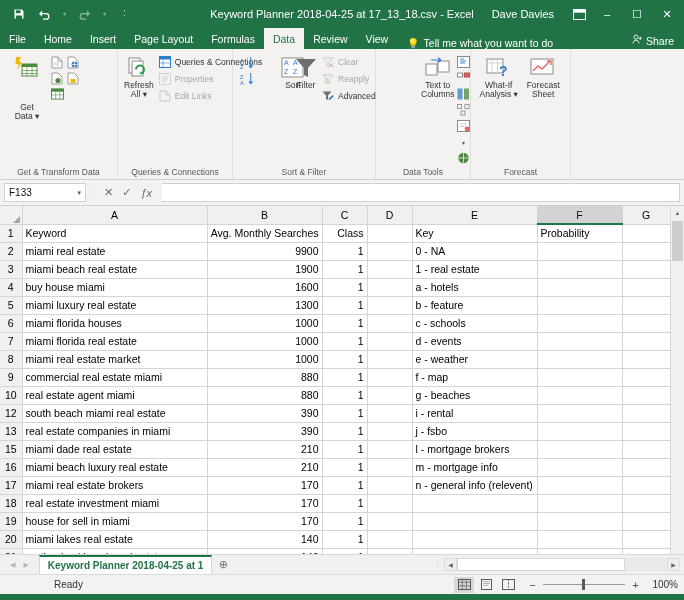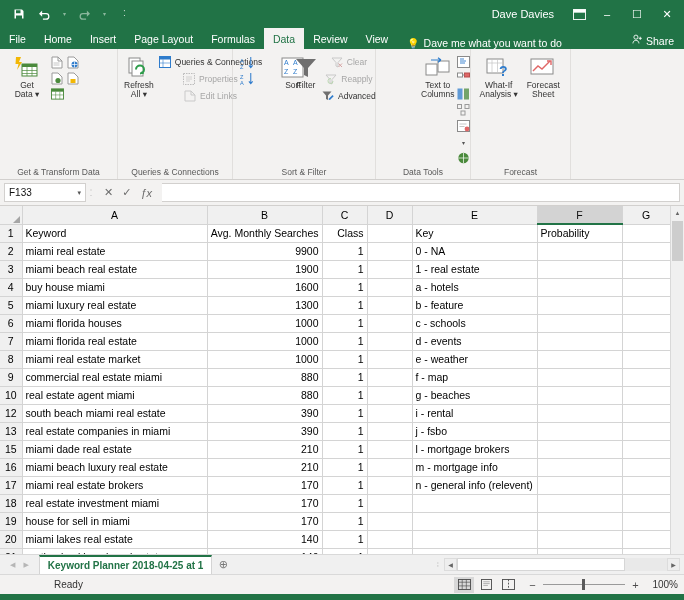--- a/index.html
+++ b/index.html
@@ -97,21 +97,21 @@
     width: 44px; padding-top: 2px; font-size: 8.5px;
     color: #333; line-height: 1.15; text-align: center;
   }
   .bigbtn .gl { height: 26px; display: flex; align-items: center; }
   .smallcol { display: flex; flex-direction: column; gap: 1px; padding-top:1px; }
   .smallbtn {
     display: flex; align-items: center; gap: 3px;
     font-size: 8.5px; color: #333; height: 16px; padding: 0 2px;
     white-space: nowrap;
   }
-  .smallbtn.disabled { color: #a6a6a6; justify-content: center; }
+  .smallbtn.disabled { color: #a6a6a6; }
   .icon-sq {
     width: 14px; height: 14px; display: inline-flex;
     align-items: center; justify-content: center; flex: 0 0 14px;
   }
   .icongrid { display: flex; flex-wrap: wrap; width: 36px; gap: 2px; padding-top: 2px; }
 
   
   .formulabar {
     flex: 0 0 26px; background: #f3f2f1;
     display: flex; align-items: center;
@@ -256,20 +256,21 @@
       <div class="qat-btn dim" style="width:5px;font-size:6px;">▾</div>
       <div class="qat-btn dim">
         <svg width="13" height="11" viewBox="0 0 16 14">
             <path fill="none" stroke="#8bb79d" stroke-width="1.6" d="M13 6H6a3.5 3.5 0 0 0 0 7h4"></path>
             <path fill="#8bb79d" d="M11 2l4 4-4 4z"></path>
           </svg>
       </div>
       <div class="qat-btn dim" style="width:5px;font-size:6px;">▾</div>
       <div class="qat-btn" style="font-size:8px;">⁚</div>
     </div>
+    <div class="title-text">Keyword Planner 2018-04-25 at 17_13_18.csv  -  Excel</div>
     <div class="title-right">
       <div class="user-name">Dave Davies</div>
       <div class="ribbon-display">
         <svg width="13" height="11" viewBox="0 0 14 12">
             <rect x="0.5" y="0.5" width="13" height="11" fill="none" stroke="#ffffff"></rect>
             <rect x="0.5" y="0.5" width="13" height="3.5" fill="#ffffff"></rect>
           </svg>
       </div>
       <div class="wbtn">–</div>
       <div class="wbtn">☐</div>
@@ -281,21 +282,21 @@
     <div class="tab">File</div>
     <div class="tab">Home</div>
     <div class="tab">Insert</div>
     <div class="tab">Page Layout</div>
     <div class="tab">Formulas</div>
     <div class="tab active">Data</div>
     <div class="tab">Review</div>
     <div class="tab">View</div>
     <div class="tellme">
       <span class="bulb">💡</span>
-      <span>Dave me what you want to do</span>
+      <span>Tell me what you want to do</span>
     </div>
     <div class="share-btn">
       <span>
         <svg width="11" height="11" viewBox="0 0 14 14">
             <circle cx="5" cy="4" r="2.6" fill="none" stroke="#ffffff" stroke-width="1.1"></circle>
             <path d="M1.2 12c0-2.4 1.7-4 3.8-4s3.8 1.6 3.8 4" fill="none" stroke="#ffffff" stroke-width="1.1"></path>
             <path d="M10.5 3.5v4M8.5 5.5h4" stroke="#ffffff" stroke-width="1.1"></path>
           </svg>
       </span>
       <span>Share</span>
@@ -308,21 +309,21 @@
       <div class="rgroup-body" style="justify-content:flex-start;">
         <div class="bigbtn" style="width:42px;">
           <span class="gl">
             <svg width="26" height="24" viewBox="0 0 26 24">
               <path fill="#f2b705" d="M2 1l5 0-2 5 3 0-5 8 1.5-6-3 0z"></path>
               <rect x="8" y="8" width="15" height="12" fill="#fff" stroke="#4a8a3c"></rect>
               <rect x="8" y="8" width="15" height="3" fill="#4a8a3c"></rect>
               <path d="M13 11v9M18 11v9M8 14.5h15M8 17.5h15" stroke="#4a8a3c" stroke-width="0.7" fill="none"></path>
             </svg>
           </span>
-          <span style="white-space:pre-line;line-height:1.1;">Get
+          <span style="white-space:pre-line;line-height:1.1;margin-top:22px;">Get
 Data ▾</span>
         </div>
         <div class="icongrid" style="width:42px;">
           <span class="icon-sq">
             <svg width="12" height="13" viewBox="0 0 12 13">
                 <path d="M1 1h6l4 4v7H1z" fill="#fff" stroke="#9a9a9a"></path>
                 <path d="M7 1v4h4" fill="none" stroke="#9a9a9a"></path>
                 <path d="M2.5 7h6M2.5 9h6" stroke="#b7b7b7" stroke-width="0.8"></path>
               </svg>
           </span>

